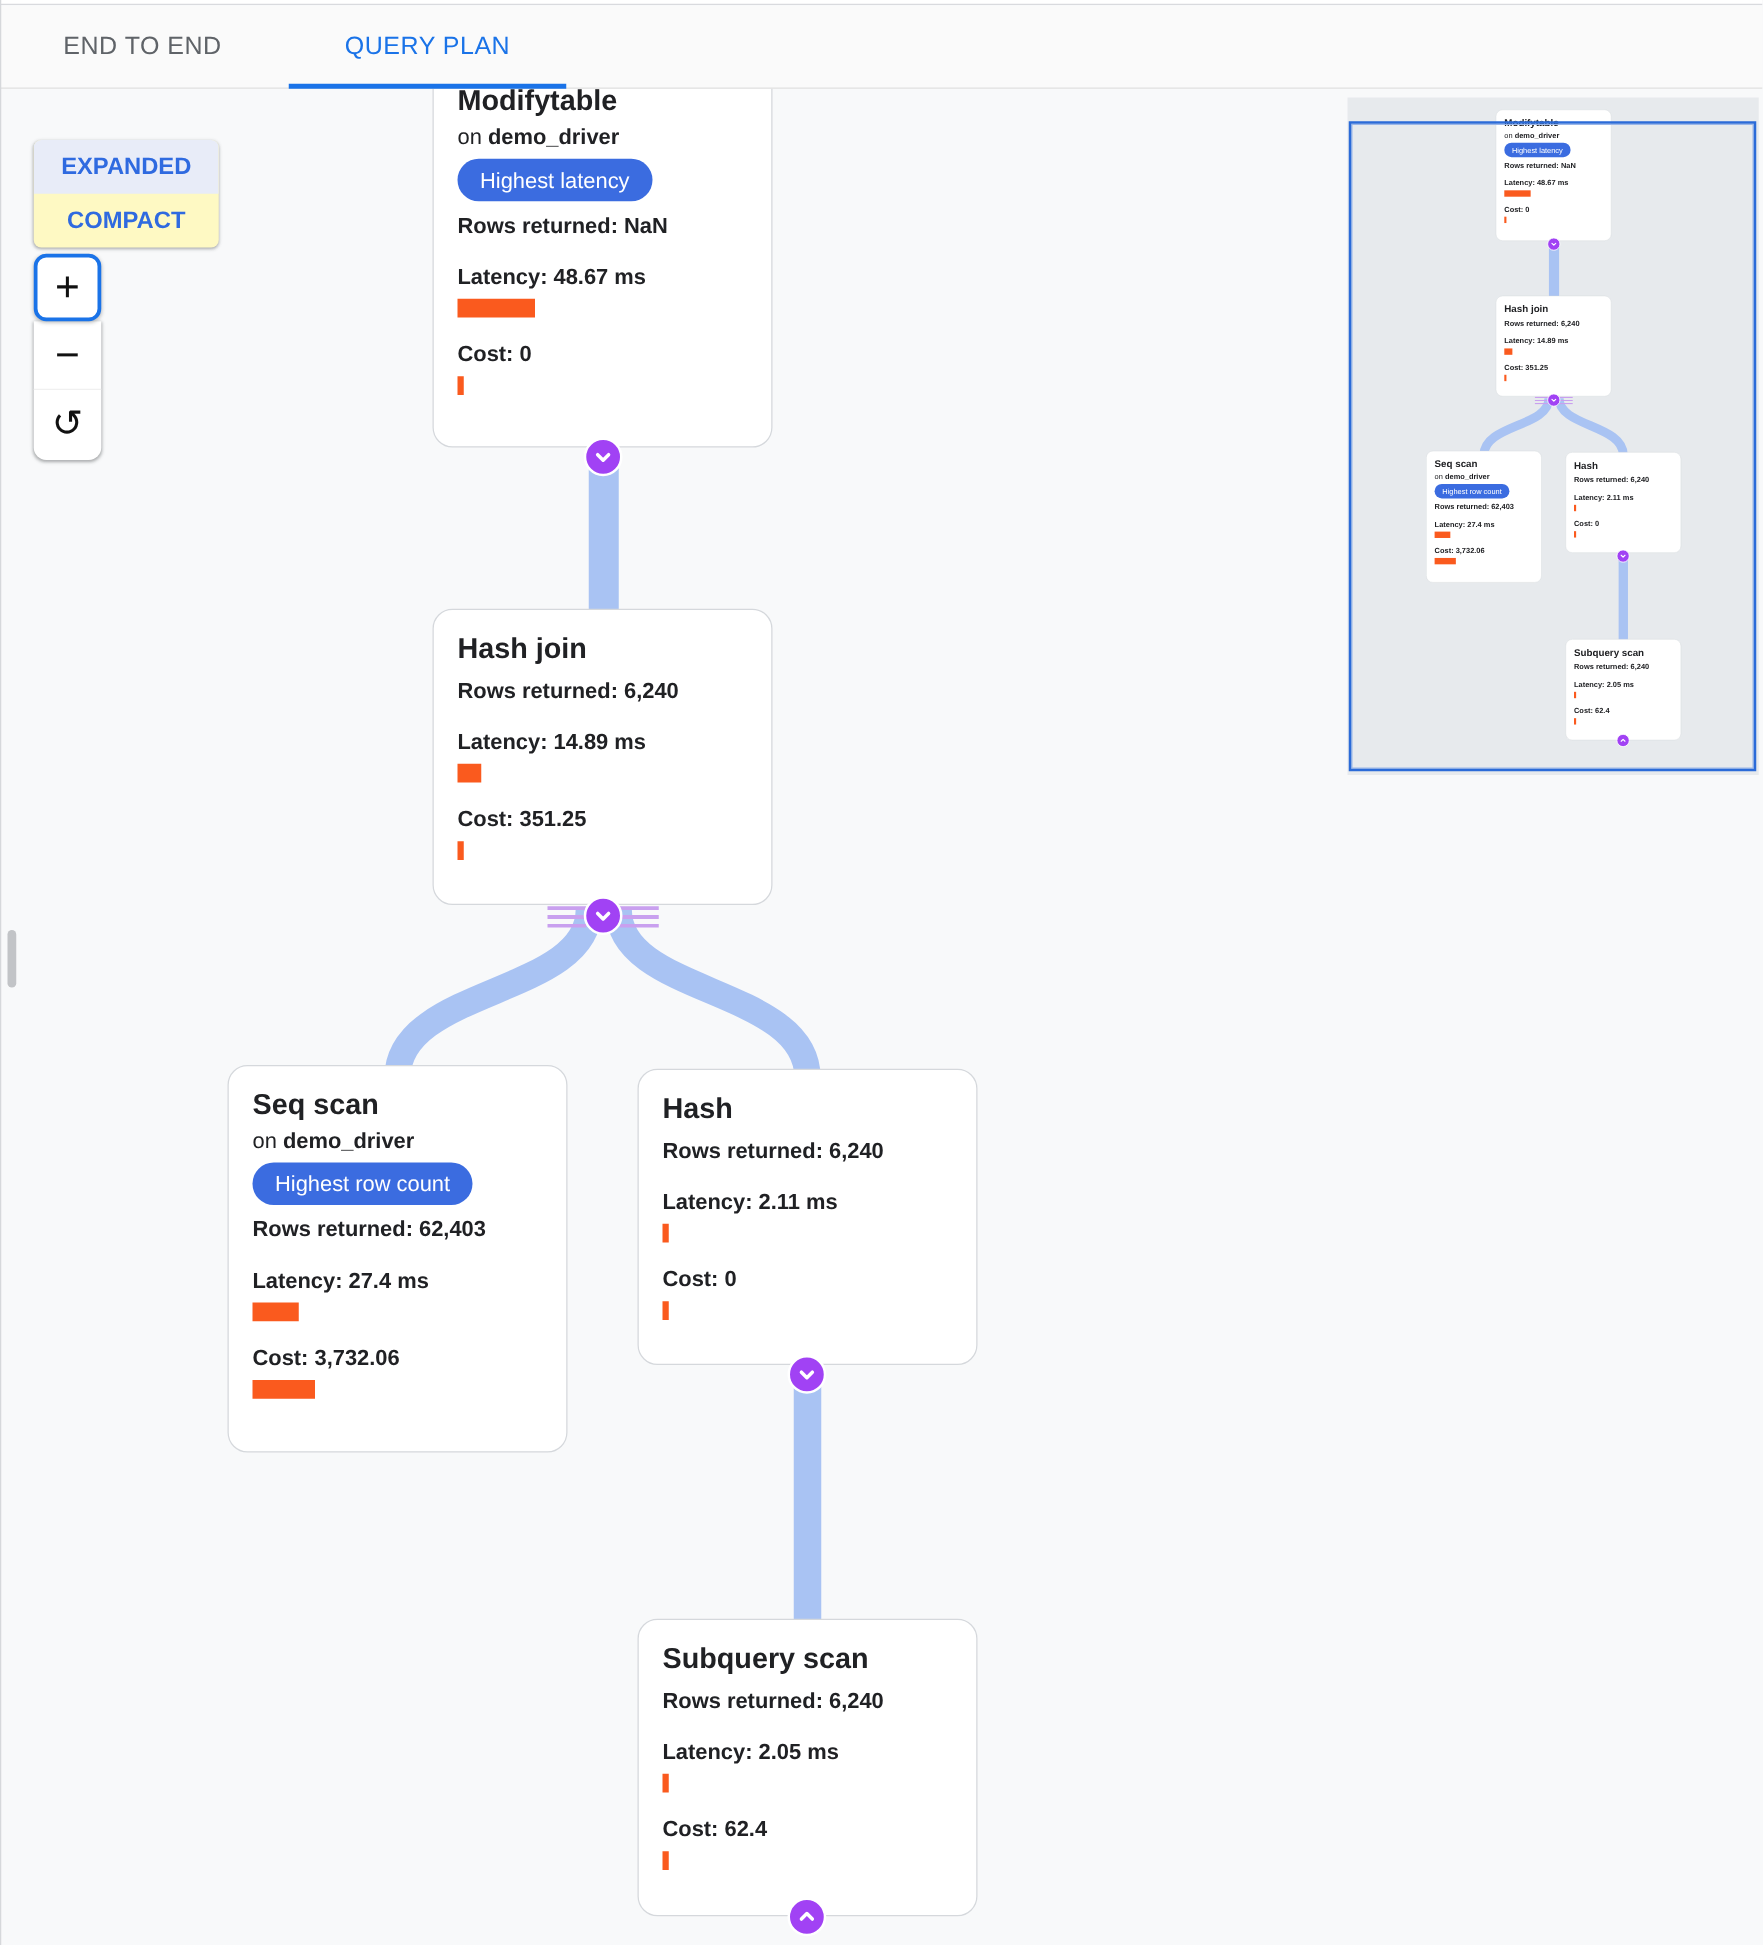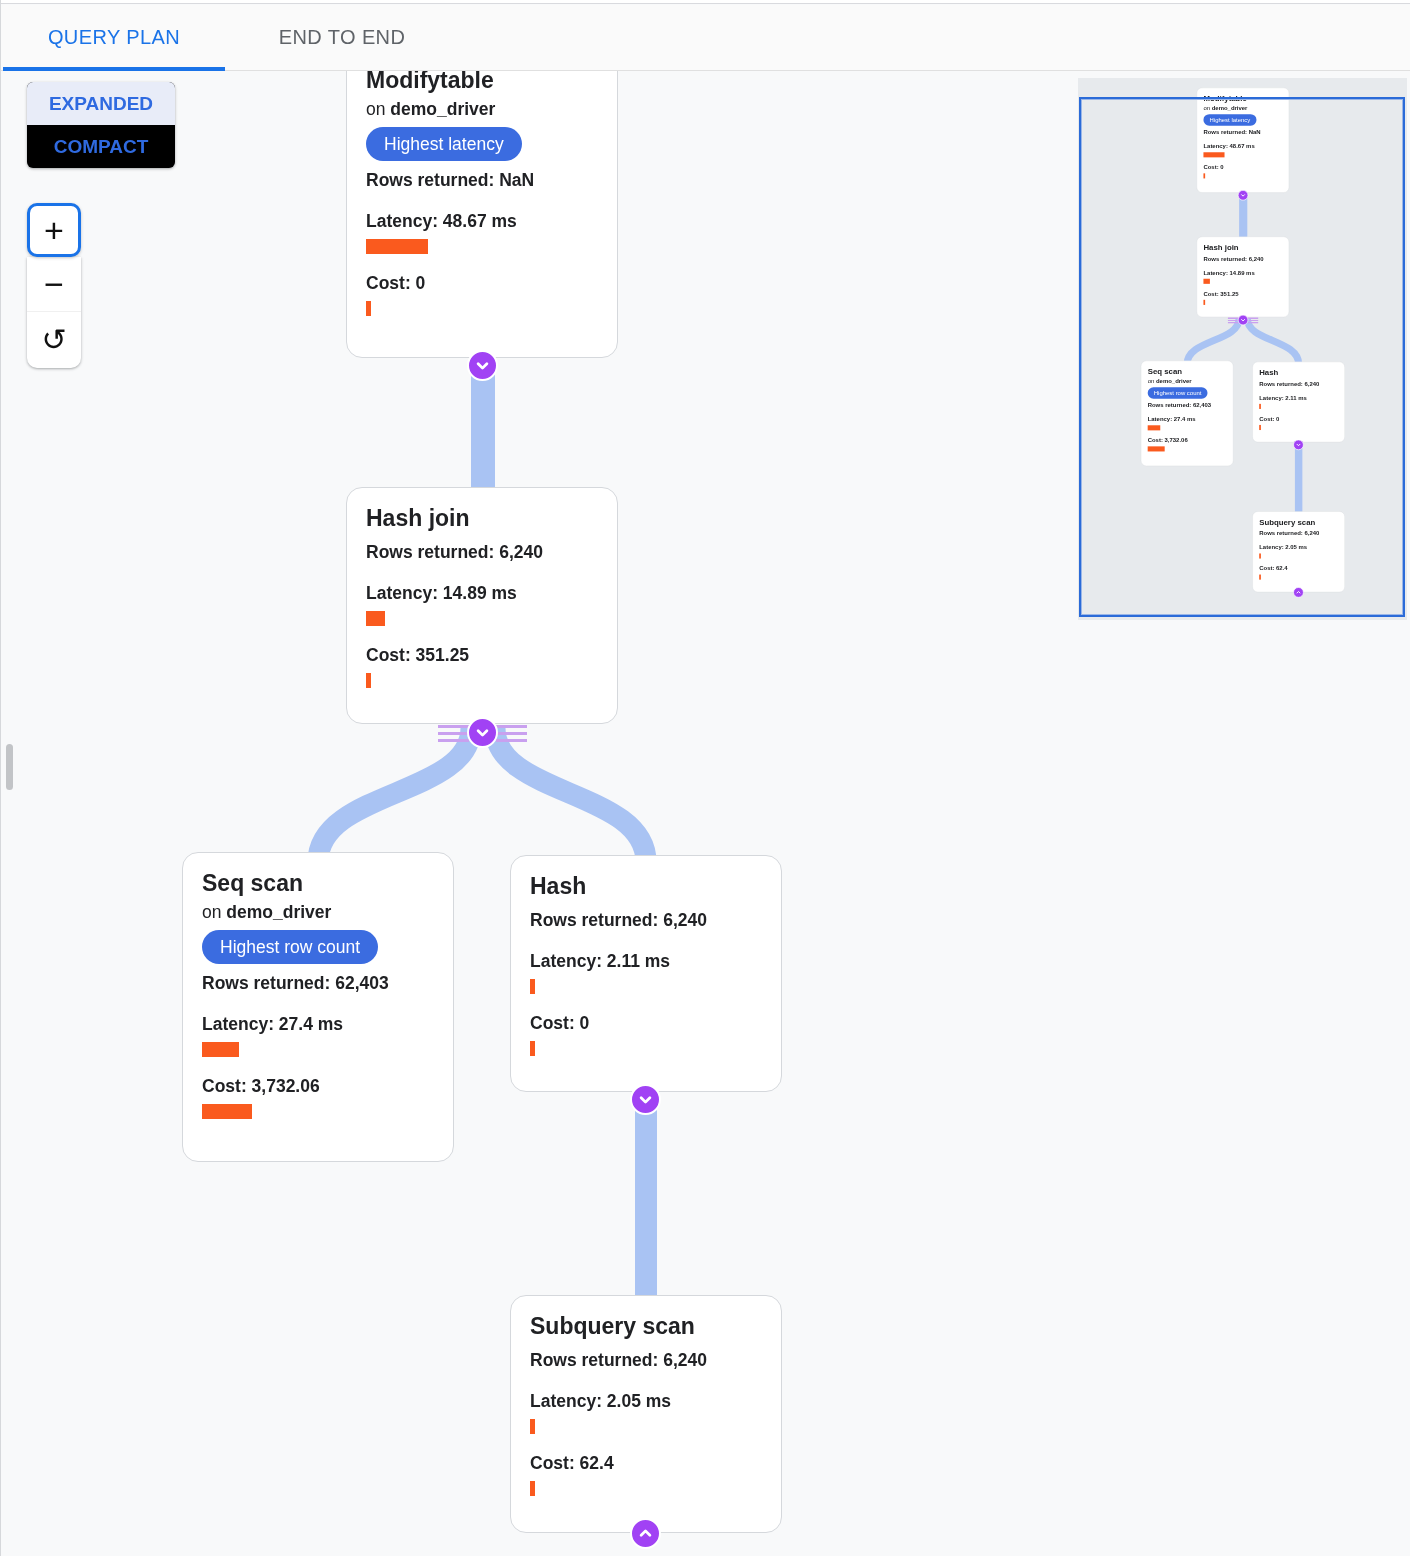--- a/index.html
+++ b/index.html
@@ -26,22 +26,22 @@
   .tab.active { color:#1a73e8; }
   .tab.inactive { color:#5f6368; }
   .tab.active::after {
     content:""; position:absolute; left:3px; right:3px; bottom:-1px; height:4px;
     background:#1a73e8;
   }
   .left-edge { position:absolute; left:0; top:0; width:1px; height:1556px; background:#d6d8db; z-index:30; }
 
   
   .view-toggle {
-    position:absolute; left:27px; top:82px; width:148px; z-index:12;
-    background:#000000; border-radius:6px;
+    position:absolute; left:27px; top:112px; width:148px; z-index:12;
+    background:#fef9c3; border-radius:6px;
     box-shadow:0 1px 3px rgba(60,64,67,.3), 0 1px 2px rgba(60,64,67,.15);
     overflow:hidden;
   }
   .view-toggle .opt {
     height:43px; display:flex; align-items:center; justify-content:center;
     font-size:19px; font-weight:700; color:#2f6ae0; cursor:pointer;
   }
   .view-toggle .opt.selected { background:#e8ecf8; }
 
   .zoom-in-btn {
@@ -124,22 +124,22 @@
     position:absolute; left:1px; top:19px; width:326px; height:520px;
     border:2px solid #2b6bd8; box-shadow:inset 0 0 0 1px #9ab6e8;
     z-index:9;
   }
 </style>
 </head>
 <body>
 
 <div class="top-strip"></div>
 <div class="tabbar">
+  <div class="tab inactive">END TO END</div>
   <div class="tab active">QUERY PLAN</div>
-  <div class="tab inactive">END TO END</div>
 </div>
 <div class="left-edge"></div>
 
 <div class="graph-world" id="graph-world">
 
   <svg class="edges" width="800" height="1556" viewBox="0 0 800 1556">
     <path d="M483,350 L483,500" stroke="#a9c3f3" stroke-width="24" fill="none"></path>
     <path d="M471,728 C471,796 318,790 318,862" stroke="#a9c3f3" stroke-width="21" fill="none"></path>
     <path d="M495,728 C495,796 646,790 646,862" stroke="#a9c3f3" stroke-width="21" fill="none"></path>
     <path d="M646,1092 L646,1305" stroke="#a9c3f3" stroke-width="22" fill="none"></path>

